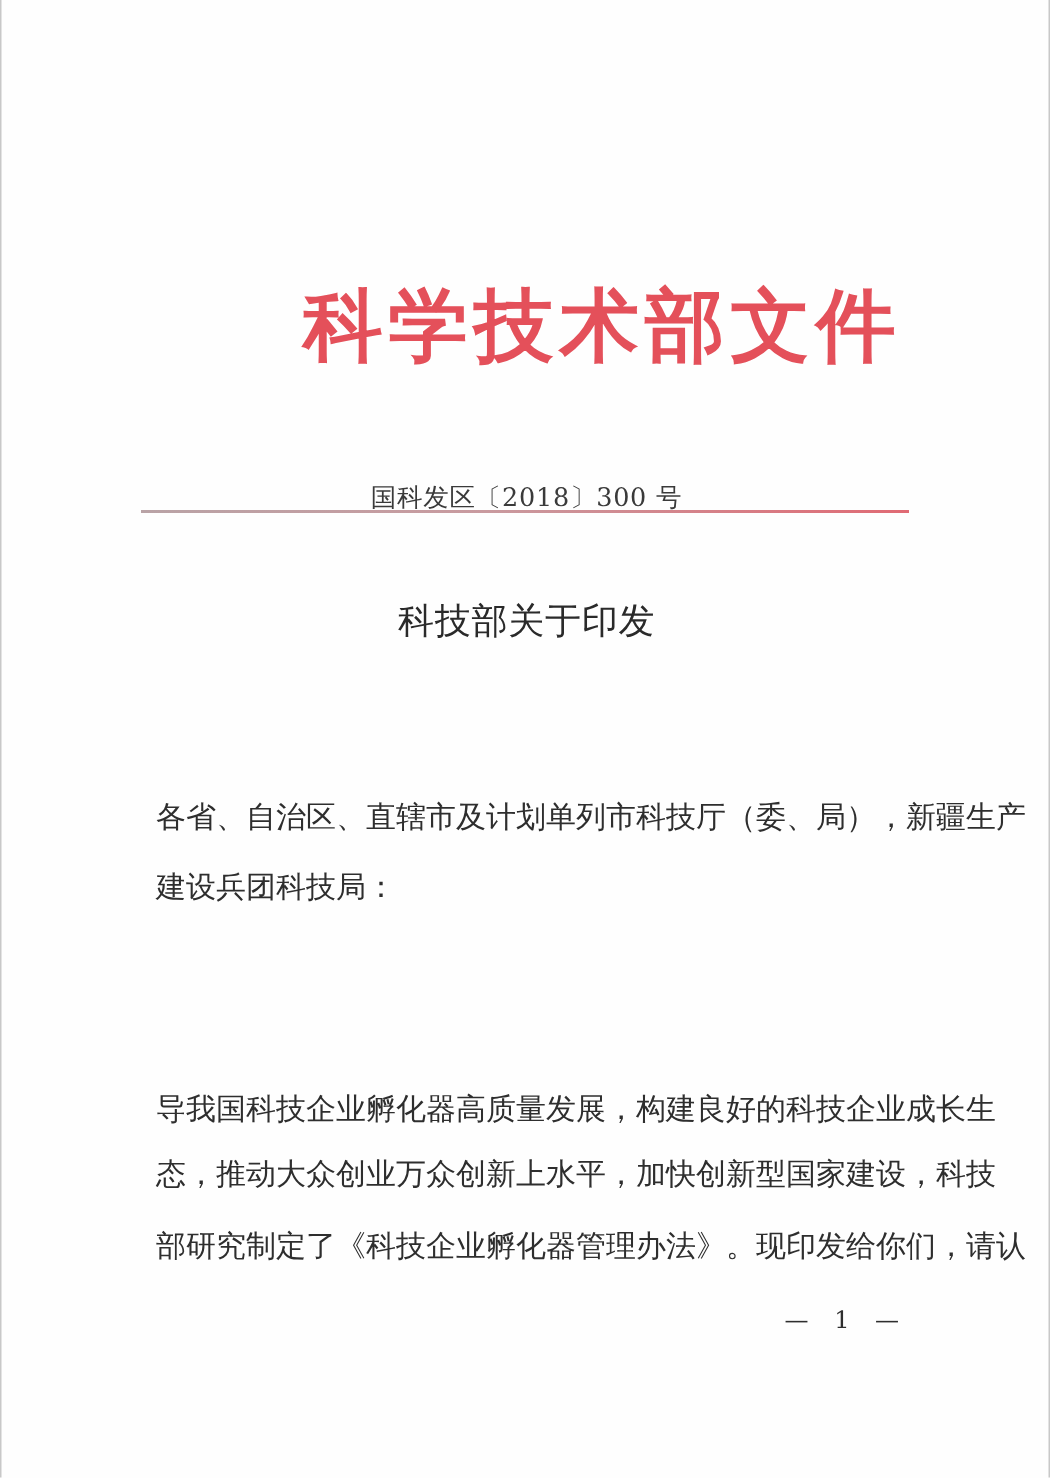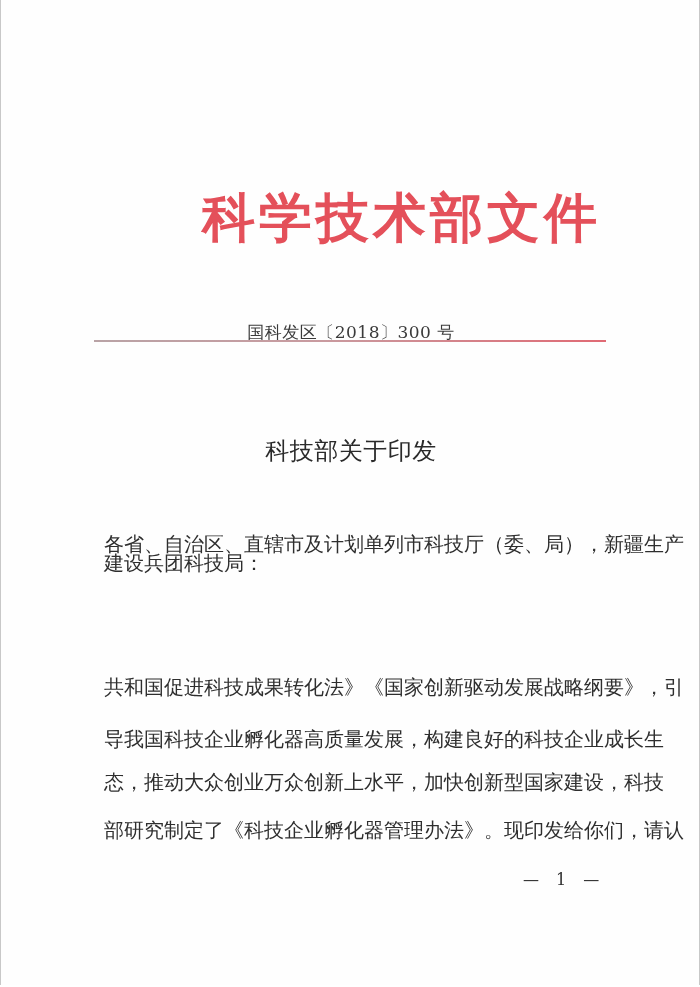--- a/index.html
+++ b/index.html
@@ -60,21 +60,21 @@
       position: absolute;
       left: 0;
       width: 700px;
       text-align: center;
       color: #2a2a2a;
       font-family: "DejaVu Sans", "Liberation Sans", sans-serif;
       font-size: 24px;
       line-height: 30px;
       letter-spacing: 0.5px;
     }
-    .title.l1 { top: 399px; margin-top: 37px; }
+    .title.l1 { top: 399px; }
     .title.l2 { top: 448px; }
     .body-line {
       position: absolute;
       left: 103px;
       width: 505px;
       color: #2e2e2e;
       font-size: 20px;
       line-height: 26px;
       white-space: nowrap;
       text-align: justify;
@@ -101,22 +101,21 @@
 
   <div class="masthead">科学技术部文件</div>
 
   <div class="doc-number">国科发区〔2018〕300 号</div>
 
   <div class="red-rule"></div>
 
   <div class="title l1">科技部关于印发</div>
 
   <div class="body-line" style="top:531px;">各省、自治区、直辖市及计划单列市科技厅（委、局），新疆生产</div>
-  <div class="body-line" style="top:550px; text-align:right; text-align-last:left;">建设兵团科技局：</div>
+  <div class="body-line" style="top:578px; text-align:right; text-align-last:left;">建设兵团科技局：</div>
 
-  <div class="body-line" style="top:674px;">共和国促进科技成果转化法》《国家创新驱动发展战略纲要》，引</div>
   <div class="body-line" style="top:726px;">导我国科技企业孵化器高质量发展，构建良好的科技企业成长生</div>
   <div class="body-line" style="top:817px;">部研究制定了《科技企业孵化器管理办法》。现印发给你们，请认</div>
   <div class="body-line" style="top:769px;">态，推动大众创业万众创新上水平，加快创新型国家建设，科技</div>
 
   <div class="page-num">— 1 —</div>
 
 </div>
 
 </body></html>

